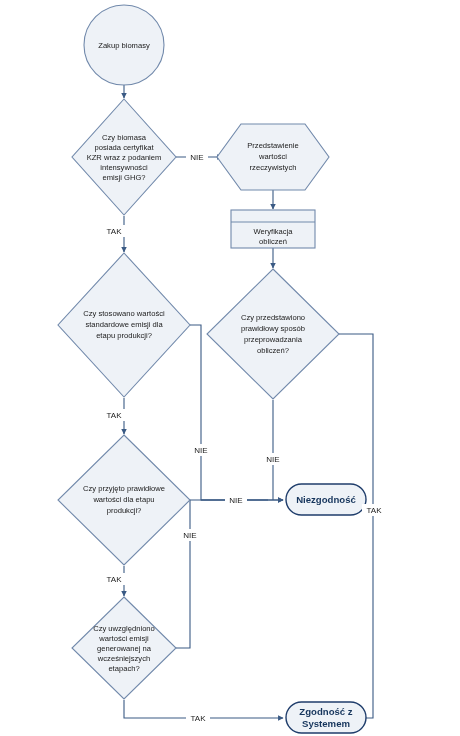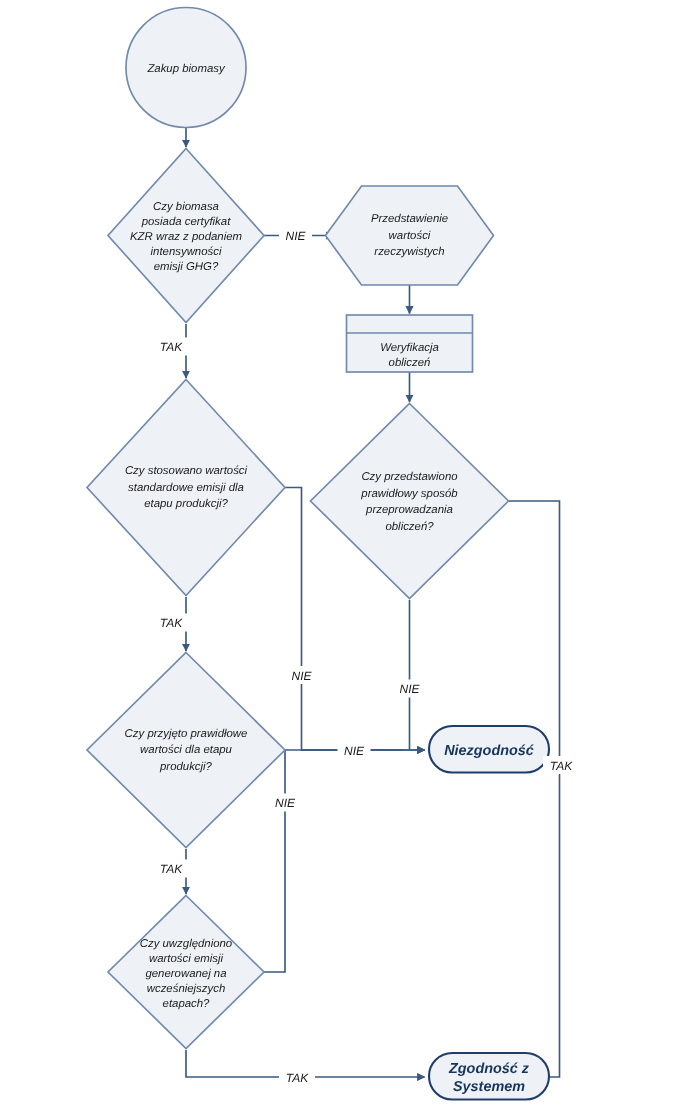--- a/index.html
+++ b/index.html
@@ -10,21 +10,20 @@
   body {
     width: 460px;
     height: 736px;
     font-family: "Liberation Sans", sans-serif;
     overflow: hidden;
   }
   #flow-root {
     position: relative;
     width: 460px;
     height: 736px;
-    font-style: italic;
   }
   #flow-svg {
     position: absolute;
     left: 0;
     top: 0;
     width: 460px;
     height: 736px;
   }
   .node-text {
     font-family: "Liberation Sans", sans-serif;

